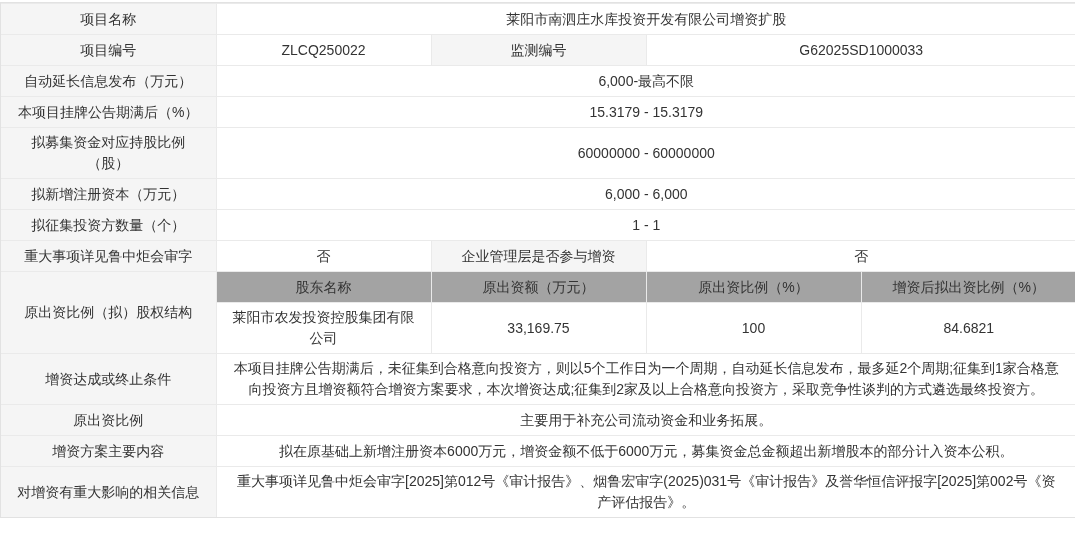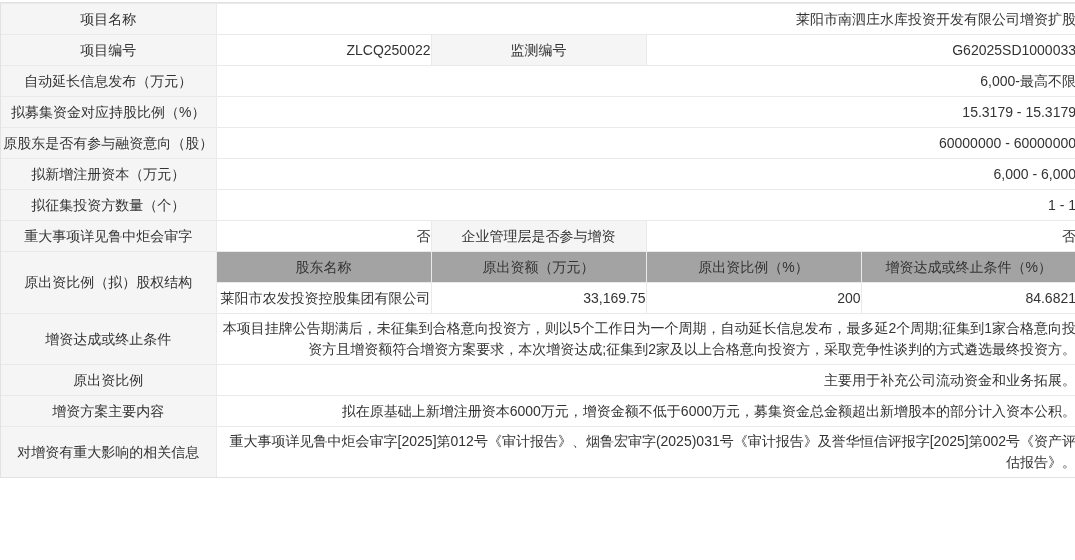--- a/index.html
+++ b/index.html
@@ -28,37 +28,37 @@
   }
   table.info {
     width: 100%;
     border-collapse: collapse;
     table-layout: fixed;
   }
   table.info col { width: 215px; }
   table.info td {
     border: 1px solid #eaeaea;
     height: 31px;
-    padding: 4px 0;
+    padding: 4px 14px;
     vertical-align: middle;
     line-height: 21px;
     word-break: break-all;
   }
   td.label {
     background: #f5f5f5;
     text-align: center;
     padding: 4px 6px;
     color: #333333;
   }
   td.subhead {
     background: #a3a3a3;
     text-align: center;
     color: #333333;
   }
-  td.value { background: #ffffff; text-align: right; }
+  td.value { background: #ffffff; text-align: center; }
   td.longtext { line-height: 24px; padding-top: 7px; padding-bottom: 7px; }
   
   table.info tr td:first-child { border-left: none; }
   table.info tr td:last-child { border-right: none; }
   table.info tr:last-child td { border-bottom: none; }
 </style>
 </head>
 <body>
 
 <div class="panel">
@@ -80,25 +80,25 @@
         <td class="label">项目编号</td>
         <td class="value">ZLCQ250022</td>
         <td class="label">监测编号</td>
         <td class="value" colspan="2">G62025SD1000033</td>
       </tr>
       <tr>
         <td class="label">自动延长信息发布（万元）</td>
         <td class="value" colspan="4">6,000-最高不限</td>
       </tr>
       <tr>
-        <td class="label">拟募集资金对应持股比例（%）</td>
+        <td class="label">本项目挂牌公告期满后（%）</td>
         <td class="value" colspan="4">15.3179 - 15.3179</td>
       </tr>
       <tr>
-        <td class="label">原股东是否有参与融资意向（股）</td>
+        <td class="label">拟募集资金对应持股比例（股）</td>
         <td class="value" colspan="4">60000000 - 60000000</td>
       </tr>
       <tr>
         <td class="label">拟新增注册资本（万元）</td>
         <td class="value" colspan="4">6,000 - 6,000</td>
       </tr>
       <tr>
         <td class="label">拟征集投资方数量（个）</td>
         <td class="value" colspan="4">1 - 1</td>
       </tr>
@@ -106,26 +106,26 @@
         <td class="label">重大事项详见鲁中炬会审字</td>
         <td class="value">否</td>
         <td class="label">企业管理层是否参与增资</td>
         <td class="value" colspan="2">否</td>
       </tr>
       <tr>
         <td class="label" rowspan="2">原出资比例（拟）股权结构</td>
         <td class="subhead">股东名称</td>
         <td class="subhead">原出资额（万元）</td>
         <td class="subhead">原出资比例（%）</td>
-        <td class="subhead">增资达成或终止条件（%）</td>
+        <td class="subhead">增资后拟出资比例（%）</td>
       </tr>
       <tr>
         <td class="value">莱阳市农发投资控股集团有限公司</td>
         <td class="value">33,169.75</td>
-        <td class="value">200</td>
+        <td class="value">100</td>
         <td class="value">84.6821</td>
       </tr>
       <tr>
         <td class="label">增资达成或终止条件</td>
         <td class="value longtext" colspan="4">本项目挂牌公告期满后，未征集到合格意向投资方，则以5个工作日为一个周期，自动延长信息发布，最多延2个周期;征集到1家合格意向投资方且增资额符合增资方案要求，本次增资达成;征集到2家及以上合格意向投资方，采取竞争性谈判的方式遴选最终投资方。</td>
       </tr>
       <tr>
         <td class="label">原出资比例</td>
         <td class="value" colspan="4">主要用于补充公司流动资金和业务拓展。</td>
       </tr>

